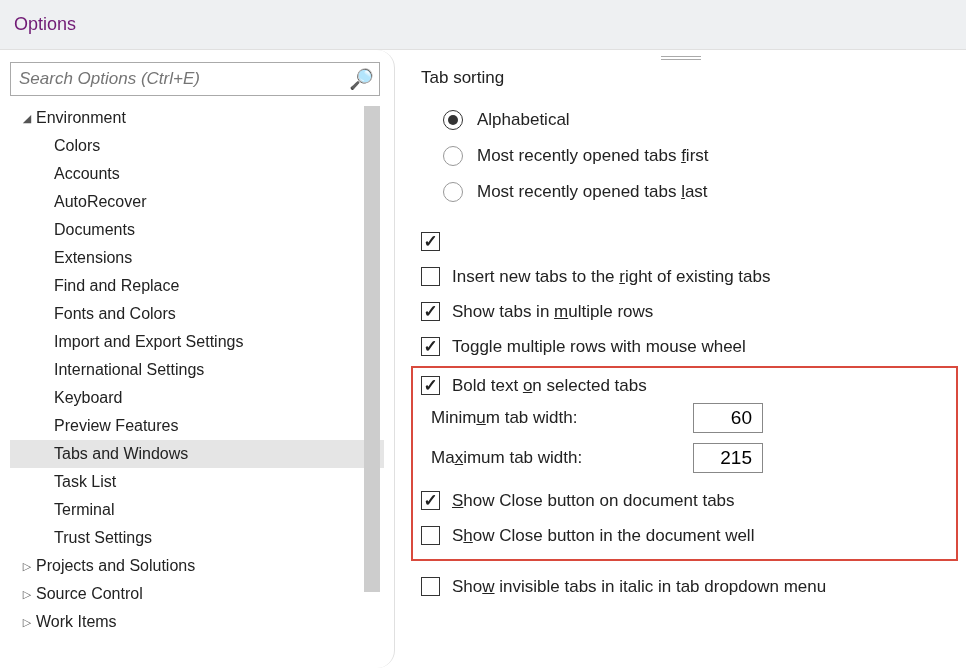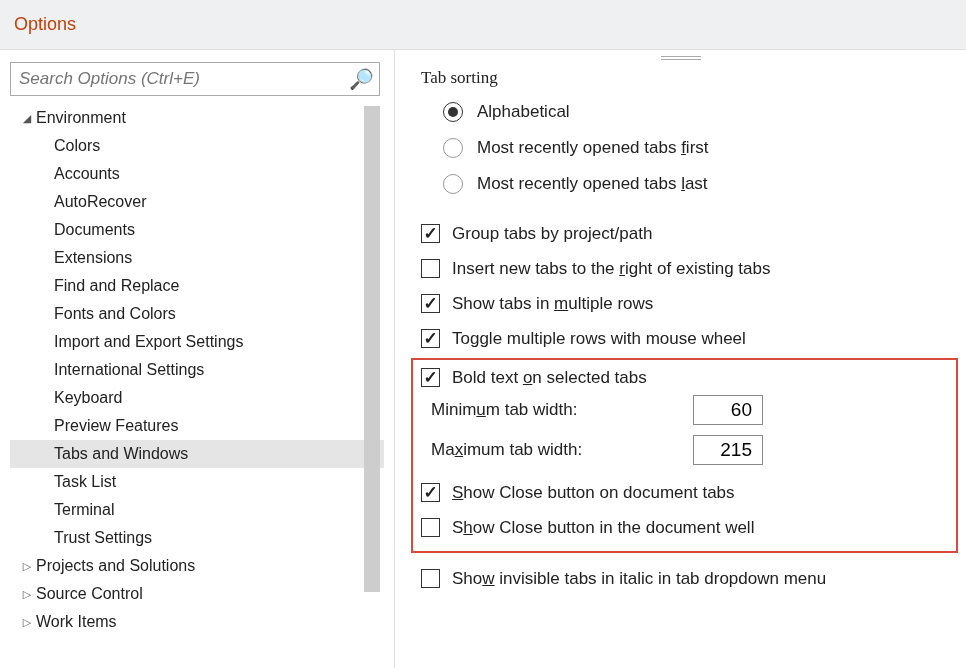--- a/index.html
+++ b/index.html
@@ -1,35 +1,35 @@
 <!DOCTYPE html>
 <html><head>
   <meta charset="utf-8">
   <style>
     * { box-sizing: border-box; margin: 0; padding: 0; }
     body { font-family: "Segoe UI", Tahoma, sans-serif; font-size: 15px; color: #222; background: #fff; width: 966px; height: 668px; overflow: hidden; }
 
-    .titlebar { background: #eef0f2; height: 50px; border-bottom: 1px solid #e0e0e0; display: flex; align-items: center; padding: 0 14px; font-size: 18px; color: #c2410c; }
+    .titlebar { background: #eef0f2; height: 50px; border-bottom: 1px solid #e0e0e0; display: flex; align-items: center; padding: 0 14px; font-size: 18px; color: #701a75; }
 
     .content { display: flex; height: calc(668px - 50px); }
 
-    .left-panel { width: 395px; padding: 12px 10px 12px 6px; border-right: 1px solid #e0e0e0; display: flex; flex-direction: column; }
+    .left-panel { width: 395px; padding: 12px 10px 12px 6px; border-right: 1px solid #e0e0e0; display: flex; flex-direction: column; border-radius: 18px; }
     .search-wrap { position: relative; margin: 0 4px 6px 4px; }
     .search-input { width: 100%; height: 34px; border: 1px solid #aaa; padding: 4px 36px 4px 8px; font-size: 17px; font-style: italic; color: #666; outline: none; }
     .search-icon { position: absolute; right: 6px; top: 5px; font-size: 20px; color: #333; transform: scaleX(-1); }
 
     .tree { position: relative; flex: 1; overflow: hidden; padding: 2px 0 2px 4px; }
     .tree-scrollbar { position: absolute; right: 4px; top: 4px; width: 16px; height: 486px; background: #cdcdcd; border-radius: 0; }
     .tree-row { display: flex; align-items: center; height: 28px; padding-left: 10px; cursor: default; font-size: 16px; }
     .tree-row.indent-1 { padding-left: 44px; }
     .tree-row.selected { background: #e5e5e5; }
     .expander { display: inline-block; width: 14px; text-align: center; margin-right: 2px; font-size: 11px; color: #555; }
 
     .right-panel { flex: 1; padding: 18px 8px 0 26px; position: relative; overflow: hidden; }
-    .section-title { font-size: 17px; margin-bottom: 6px; font-family: Liberation Serif, serif; }
+    .section-title { font-size: 17px; margin-bottom: 14px; }
     .radio-group { margin-left: 22px; }
     .radio-row { display: flex; align-items: center; height: 36px; font-size: 17px; }
     .radio-outer { width: 20px; height: 20px; border: 1px solid #333; border-radius: 50%; margin-right: 14px; display: flex; align-items: center; justify-content: center; }
     .radio-outer.unsel { border-color: #999; }
     .radio-inner { width: 10px; height: 10px; border-radius: 50%; background: #333; }
 
     .check-row { display: flex; align-items: center; height: 35px; font-size: 17px; }
     .checkbox { width: 19px; height: 19px; border: 1px solid #333; margin-right: 12px; display: flex; align-items: center; justify-content: center; flex-shrink: 0; }
     .checkmark { font-size: 17px; line-height: 1; color: #222; font-weight: bold; }
 
@@ -151,21 +151,20 @@
         </div>
       </div>
 
     <div style="height:14px"></div>
 
     <div id="checks-top">
         <div class="check-row">
           <span class="checkbox">
             <span class="checkmark">✓</span>
           </span>
-          <span>Group tabs by project/path</span>
         </div>
         <div class="check-row">
           <span class="checkbox"></span>
           <span>Insert new tabs to the <span class="underline-char">r</span>ight of existing tabs</span>
         </div>
         <div class="check-row">
           <span class="checkbox">
             <span class="checkmark">✓</span>
           </span>
           <span>Show tabs in <span class="underline-char">m</span>ultiple rows</span>

